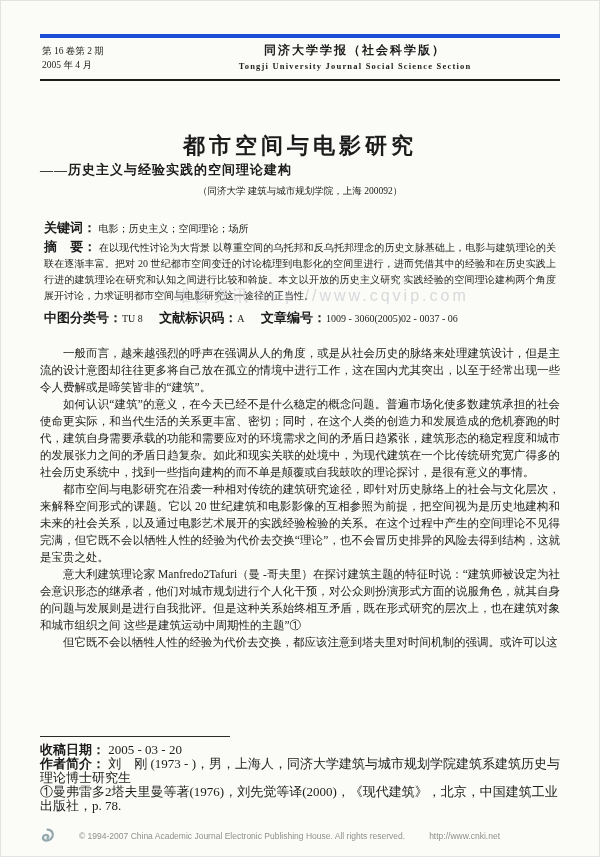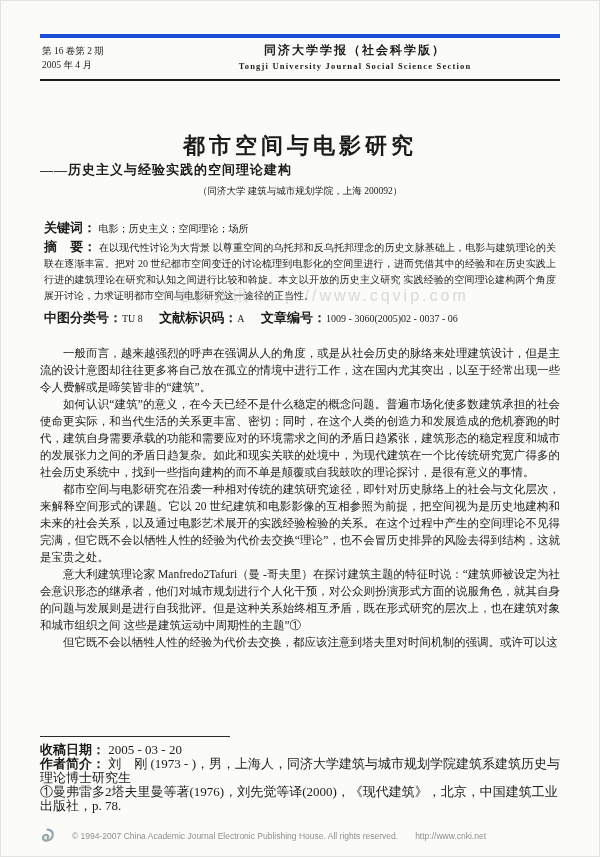--- a/index.html
+++ b/index.html
@@ -51,21 +51,21 @@
 
   
   .foot-area { margin-top:auto; }
   .footnote-rule { width:190px; height:1px; background:#2a2a2a; margin-bottom:6px; }
   .footnotes { font-size:13px; line-height:13.5px; color:#1c1c1c; }
   .footnotes .label { font-weight:bold; font-family:"Liberation Sans","DejaVu Sans",sans-serif; }
   .footnotes div { margin-bottom:1px; }
 
   .pagefooter {
     margin-top:10px; padding-top:6px;
-    display:flex; align-items:center; gap:17px;
+    display:flex; align-items:center; gap:24px;
     font-size:8.5px; color:#8f8f8f;
     font-family:"Liberation Sans","DejaVu Sans",sans-serif;
   }
   .pagefooter a { color:#8f8f8f; text-decoration:none; }
   .logo-swirl { width:15px; height:15px; flex:0 0 auto; }
 
   
   .watermark {
     position:absolute; top:286px; left:175px;
     font-size:16px; letter-spacing:3px;

